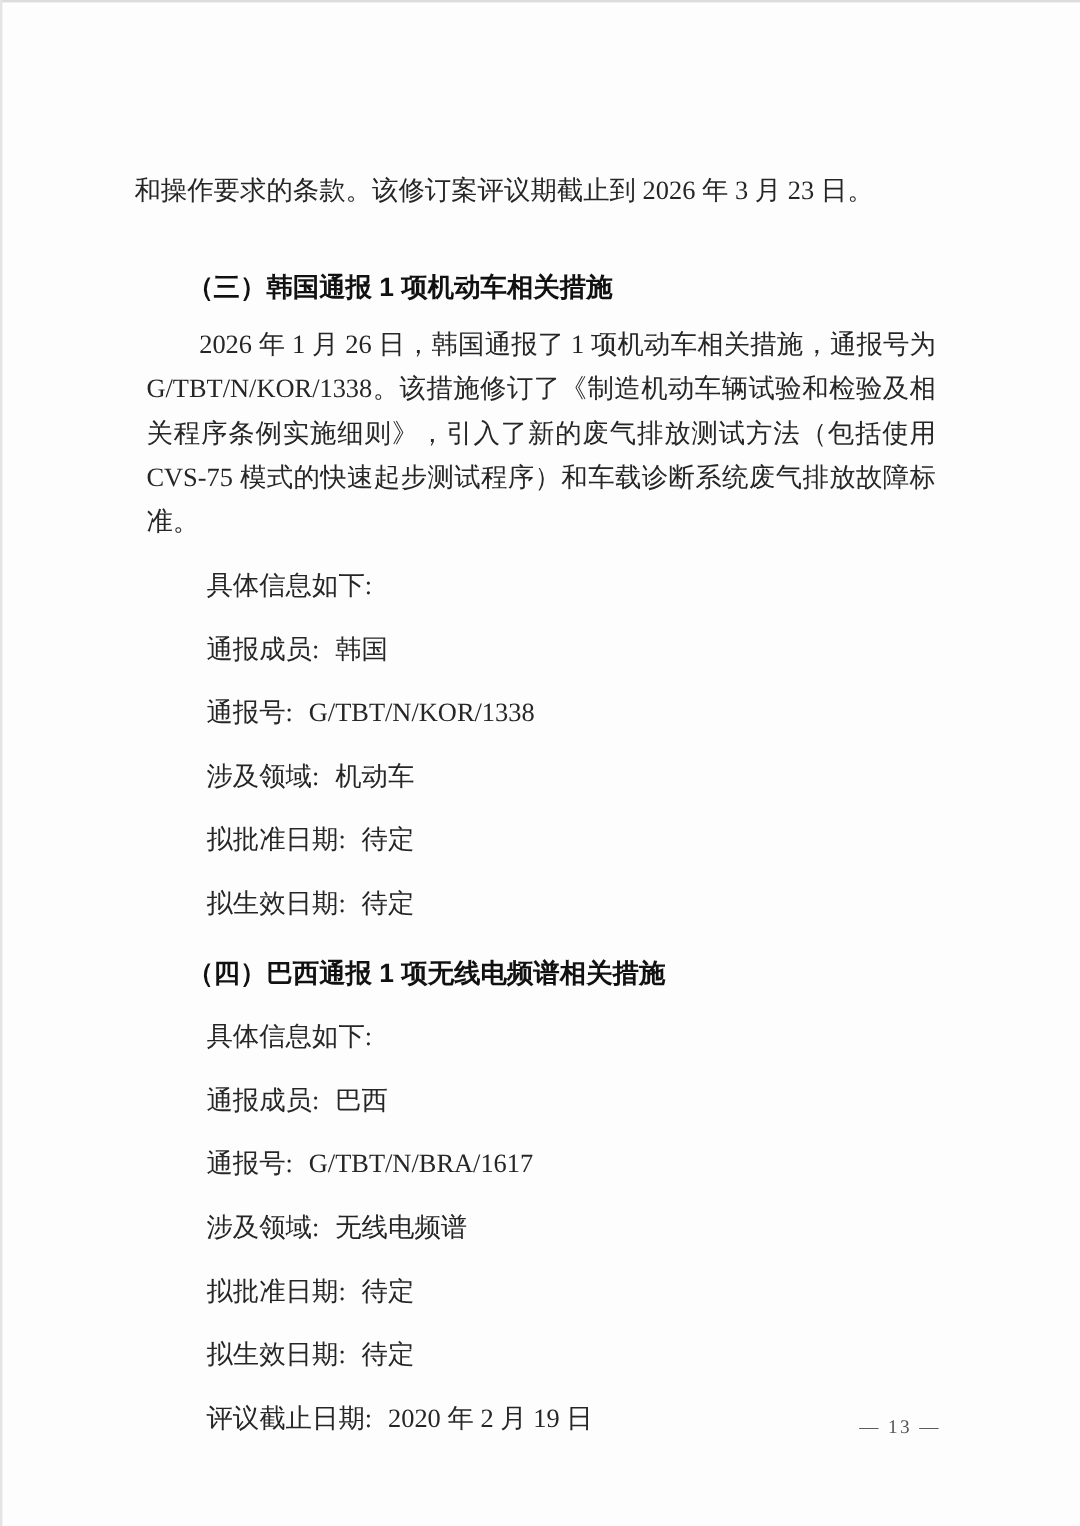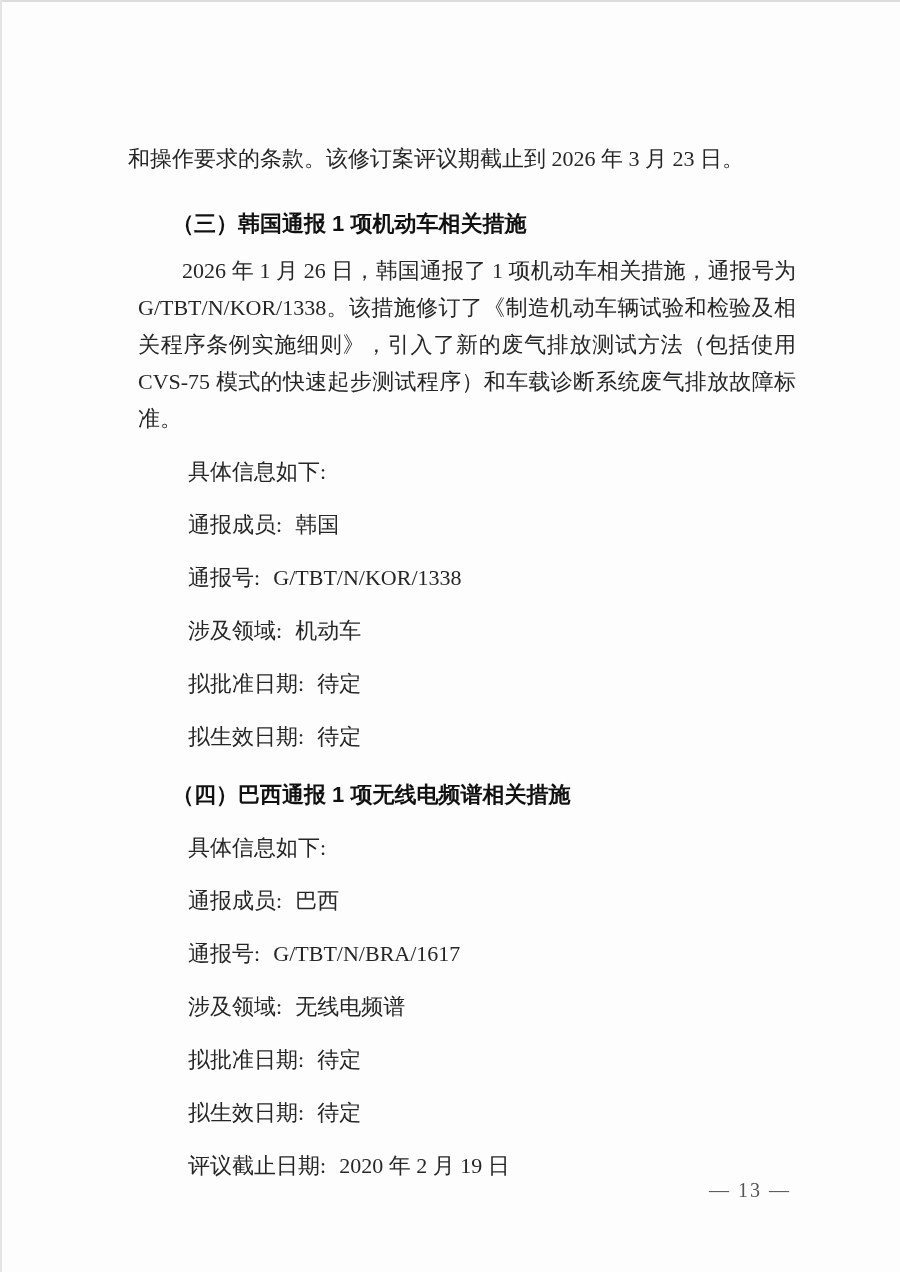--- a/index.html
+++ b/index.html
@@ -14,44 +14,44 @@
   }
   .scan-edge-top {
     position:absolute; top:0; left:0; right:0; height:2px;
     background:#dcdcdc;
   }
   .scan-edge-left {
     position:absolute; top:0; left:0; bottom:0; width:2px;
     background:#e4e4e4;
   }
   .content {
-    position:absolute; left:128px; top:140px; width:678px;
+    position:absolute; left:112px; top:140px; width:678px;
     font-size:22px; line-height:37px;
   }
   .intro { margin:0; text-align:justify; }
   .sec-heading {
     font-family:"Liberation Sans","DejaVu Sans",sans-serif;
     font-weight:bold; color:#111111;
     font-size:22px; line-height:37px;
     text-indent:2em; margin:0 0 5px 0;
   }
-  .mt-large { margin-top:28px; }
+  .mt-large { margin-top:44px; }
   .mt-small { margin-top:21px; }
   .sec-para {
     margin:10px; text-indent:2em; text-align:justify;
   }
   .detail-line {
     margin:16px; padding-left:2em;
     white-space:nowrap;
   }
   .detail-value { margin-left:0.35em; }
   .page-number {
     position:absolute; top:1178px; left:650px; width:200px;
     text-align:center;
-    font-size:20px; line-height:24px;
+    font-size:16px; line-height:24px;
     color:#555555; letter-spacing:2px;
   }
 </style>
 </head>
 <body>
 
 <div class="page">
   <div class="scan-edge-top"></div>
   <div class="scan-edge-left"></div>
 

